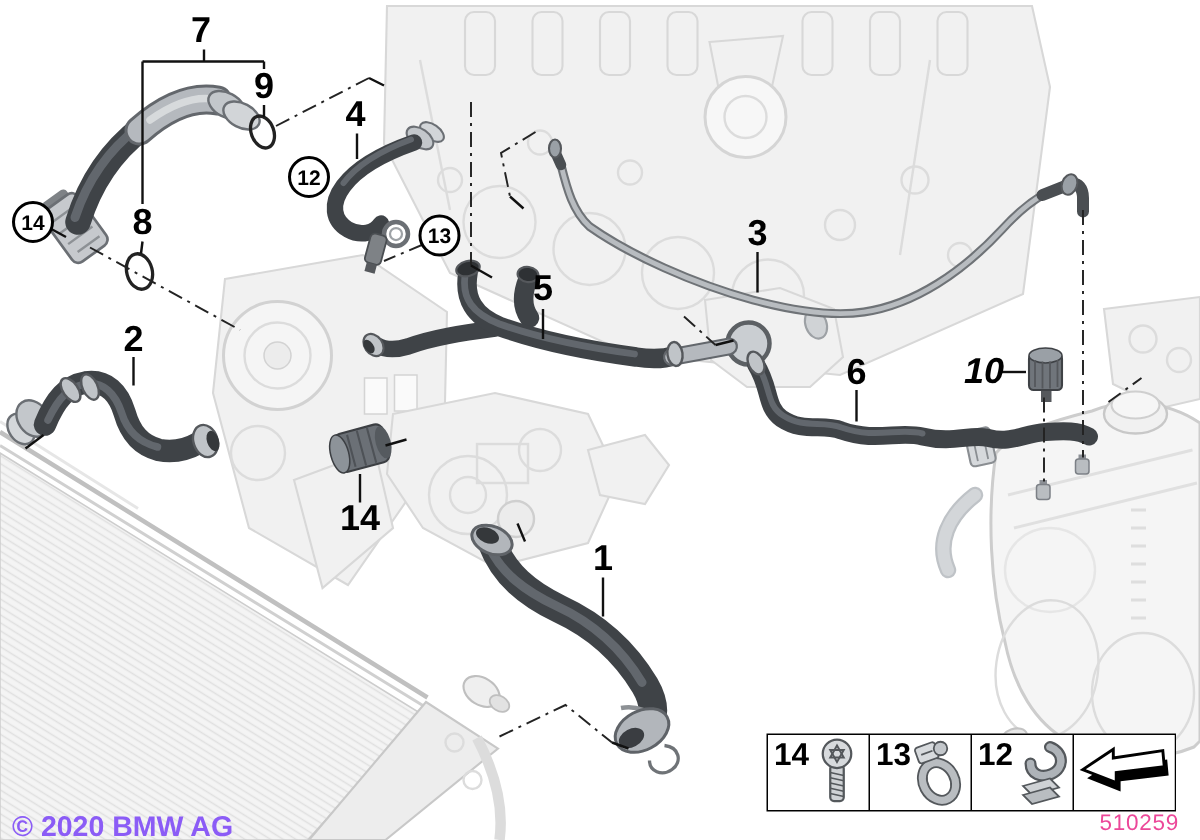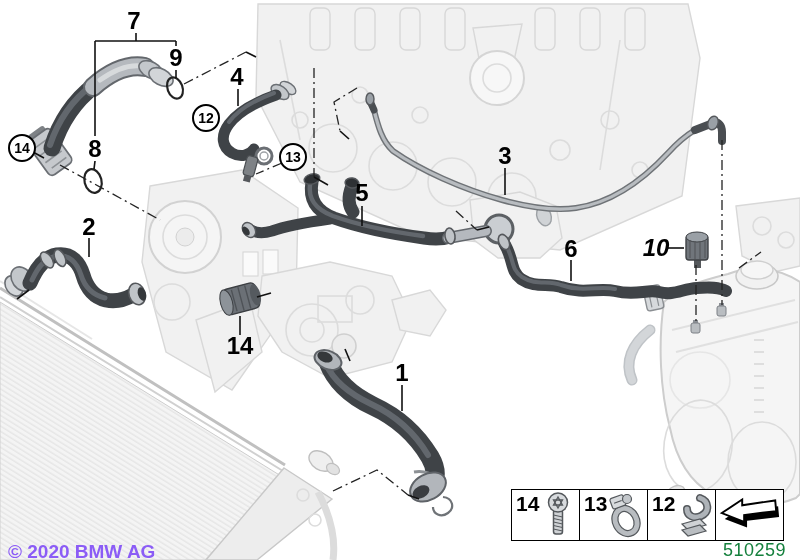--- a/index.html
+++ b/index.html
@@ -20,21 +20,21 @@
   
   .legend{position:absolute;left:511px;top:489px;height:50px;display:flex;
       border:1.6px solid #000;background:#fff;}
   .cell{position:relative;width:67px;height:50px;border-right:1.6px solid #000;background:#fff;}
   .cell:last-child{border-right:none;}
   .cell .num{position:absolute;left:4px;top:2px;font-size:21px;font-weight:bold;color:#000;}
   .cell svg{position:absolute;right:2px;top:2px;}
   .cell.arrowcell svg{right:1px;top:4px;}
   
   .copyright{position:absolute;left:8px;top:541px;font-size:19px;font-weight:bold;color:#8b5cf6;}
-  .diagnum{position:absolute;right:14px;top:540px;font-size:18px;color:#15803d;letter-spacing:.5px;}
+  .diagnum{position:absolute;right:14px;top:540px;font-size:15px;color:#ec4899;letter-spacing:.5px;}
   
   .h{fill:none;stroke:var(--hose,#3f4347);stroke-linecap:round;stroke-linejoin:round;}
   .hh{fill:none;stroke:#858c93;opacity:.5;stroke-linecap:round;}
   .m{fill:none;stroke:#b5b9be;stroke-linecap:round;}
   .me{fill:none;stroke:#63676c;stroke-linecap:round;}
   .bg{fill:#f1f1f1;stroke:#d8d8d8;stroke-width:1.4;}
   .bgl{fill:none;stroke:#dcdcdc;stroke-width:1.6;}
   .ld{stroke:#111;stroke-width:1.6;fill:none;}
   .dd{stroke:#232323;stroke-width:1.3;fill:none;stroke-dasharray:10 4 2 4;}
   .or{fill:none;stroke:#222;stroke-width:2.2;}

